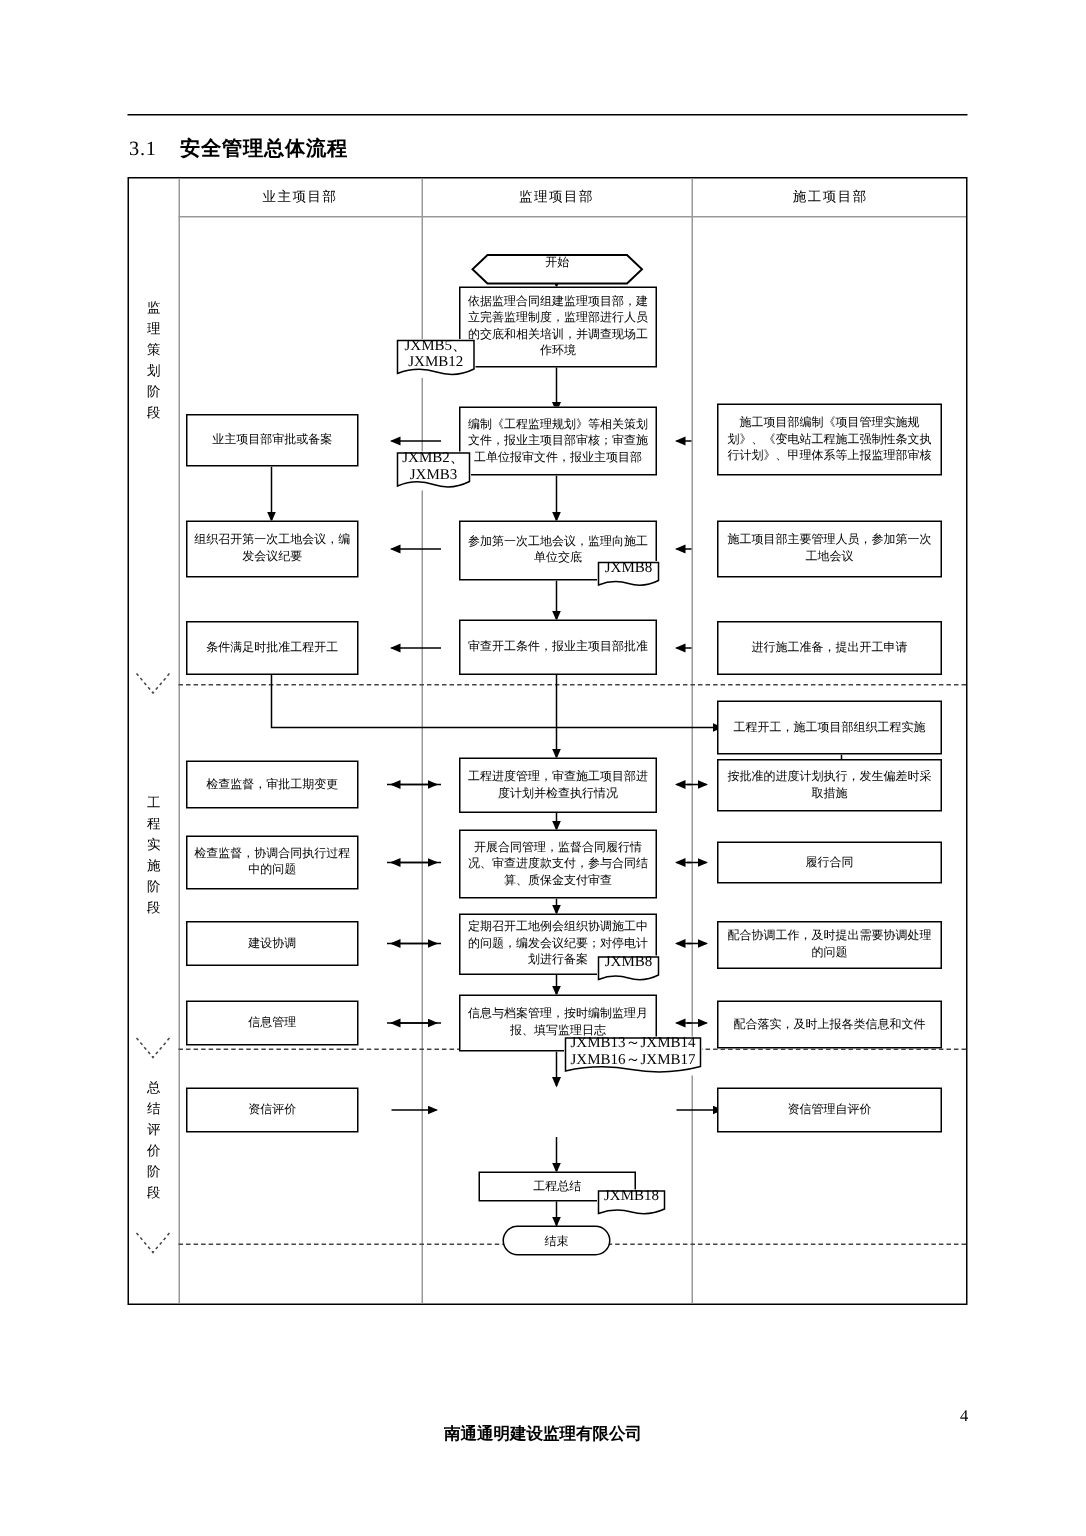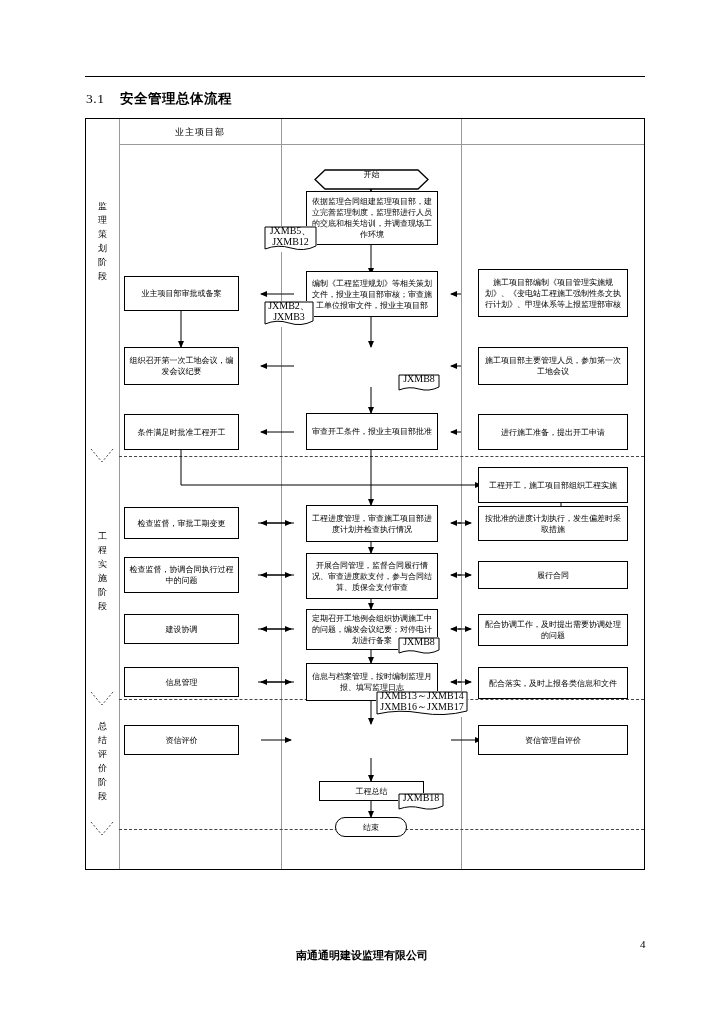--- a/index.html
+++ b/index.html
@@ -191,20 +191,22 @@
   </div>
 
   <div class="frame">
 
     <div class="vline v1"></div>
     <div class="vline v2"></div>
     <div class="vline v3"></div>
     <div class="hline-head"></div>
 
     <div class="col-head c1">业主项目部</div>
+    <div class="col-head c2">监理项目部</div>
+    <div class="col-head c3">施工项目部</div>
 
     <div class="phase-sep" style="top:337px;"></div>
     <div class="phase-sep" style="top:580px;"></div>
     <div class="phase-sep" style="top:710px;"></div>
 
     <div class="stage-label" style="top:80px;">
       <span>监</span>
       <span>理</span>
       <span>策</span>
       <span>划</span>
@@ -346,20 +348,23 @@
     </div>
 
     <div class="node thick" style="left:392px; top:150px; width:150px; height:48px;">
       <span class="txt">施工项目部编制《项目管理实施规划》、《变电站工程施工强制性条文执行计划》、甲理体系等上报监理部审核</span>
     </div>
 
     <div class="node thick" style="left:38px; top:228px; width:115px; height:38px;">
       <span class="txt">组织召开第一次工地会议，编发会议纪要</span>
     </div>
 
+    <div class="node thick" style="left:220px; top:228px; width:132px; height:40px;">
+      <span class="txt">参加第一次工地会议，监理向施工单位交底</span>
+    </div>
     <div class="note" style="left:312px; top:255px; width:42px; height:18px;">
       <svg width="42" height="18" viewBox="0 0 42 18">
         <path d="M1,1 L41,1 L41,13 Q31,18 21,15 Q11,12 1,16 Z" fill="#fff" stroke="#000" stroke-width="1"></path>
       </svg>
       <span class="ntxt">JXMB8</span>
     </div>
 
     <div class="node thick" style="left:392px; top:228px; width:150px; height:38px;">
       <span class="txt">施工项目部主要管理人员，参加第一次工地会议</span>
     </div>

